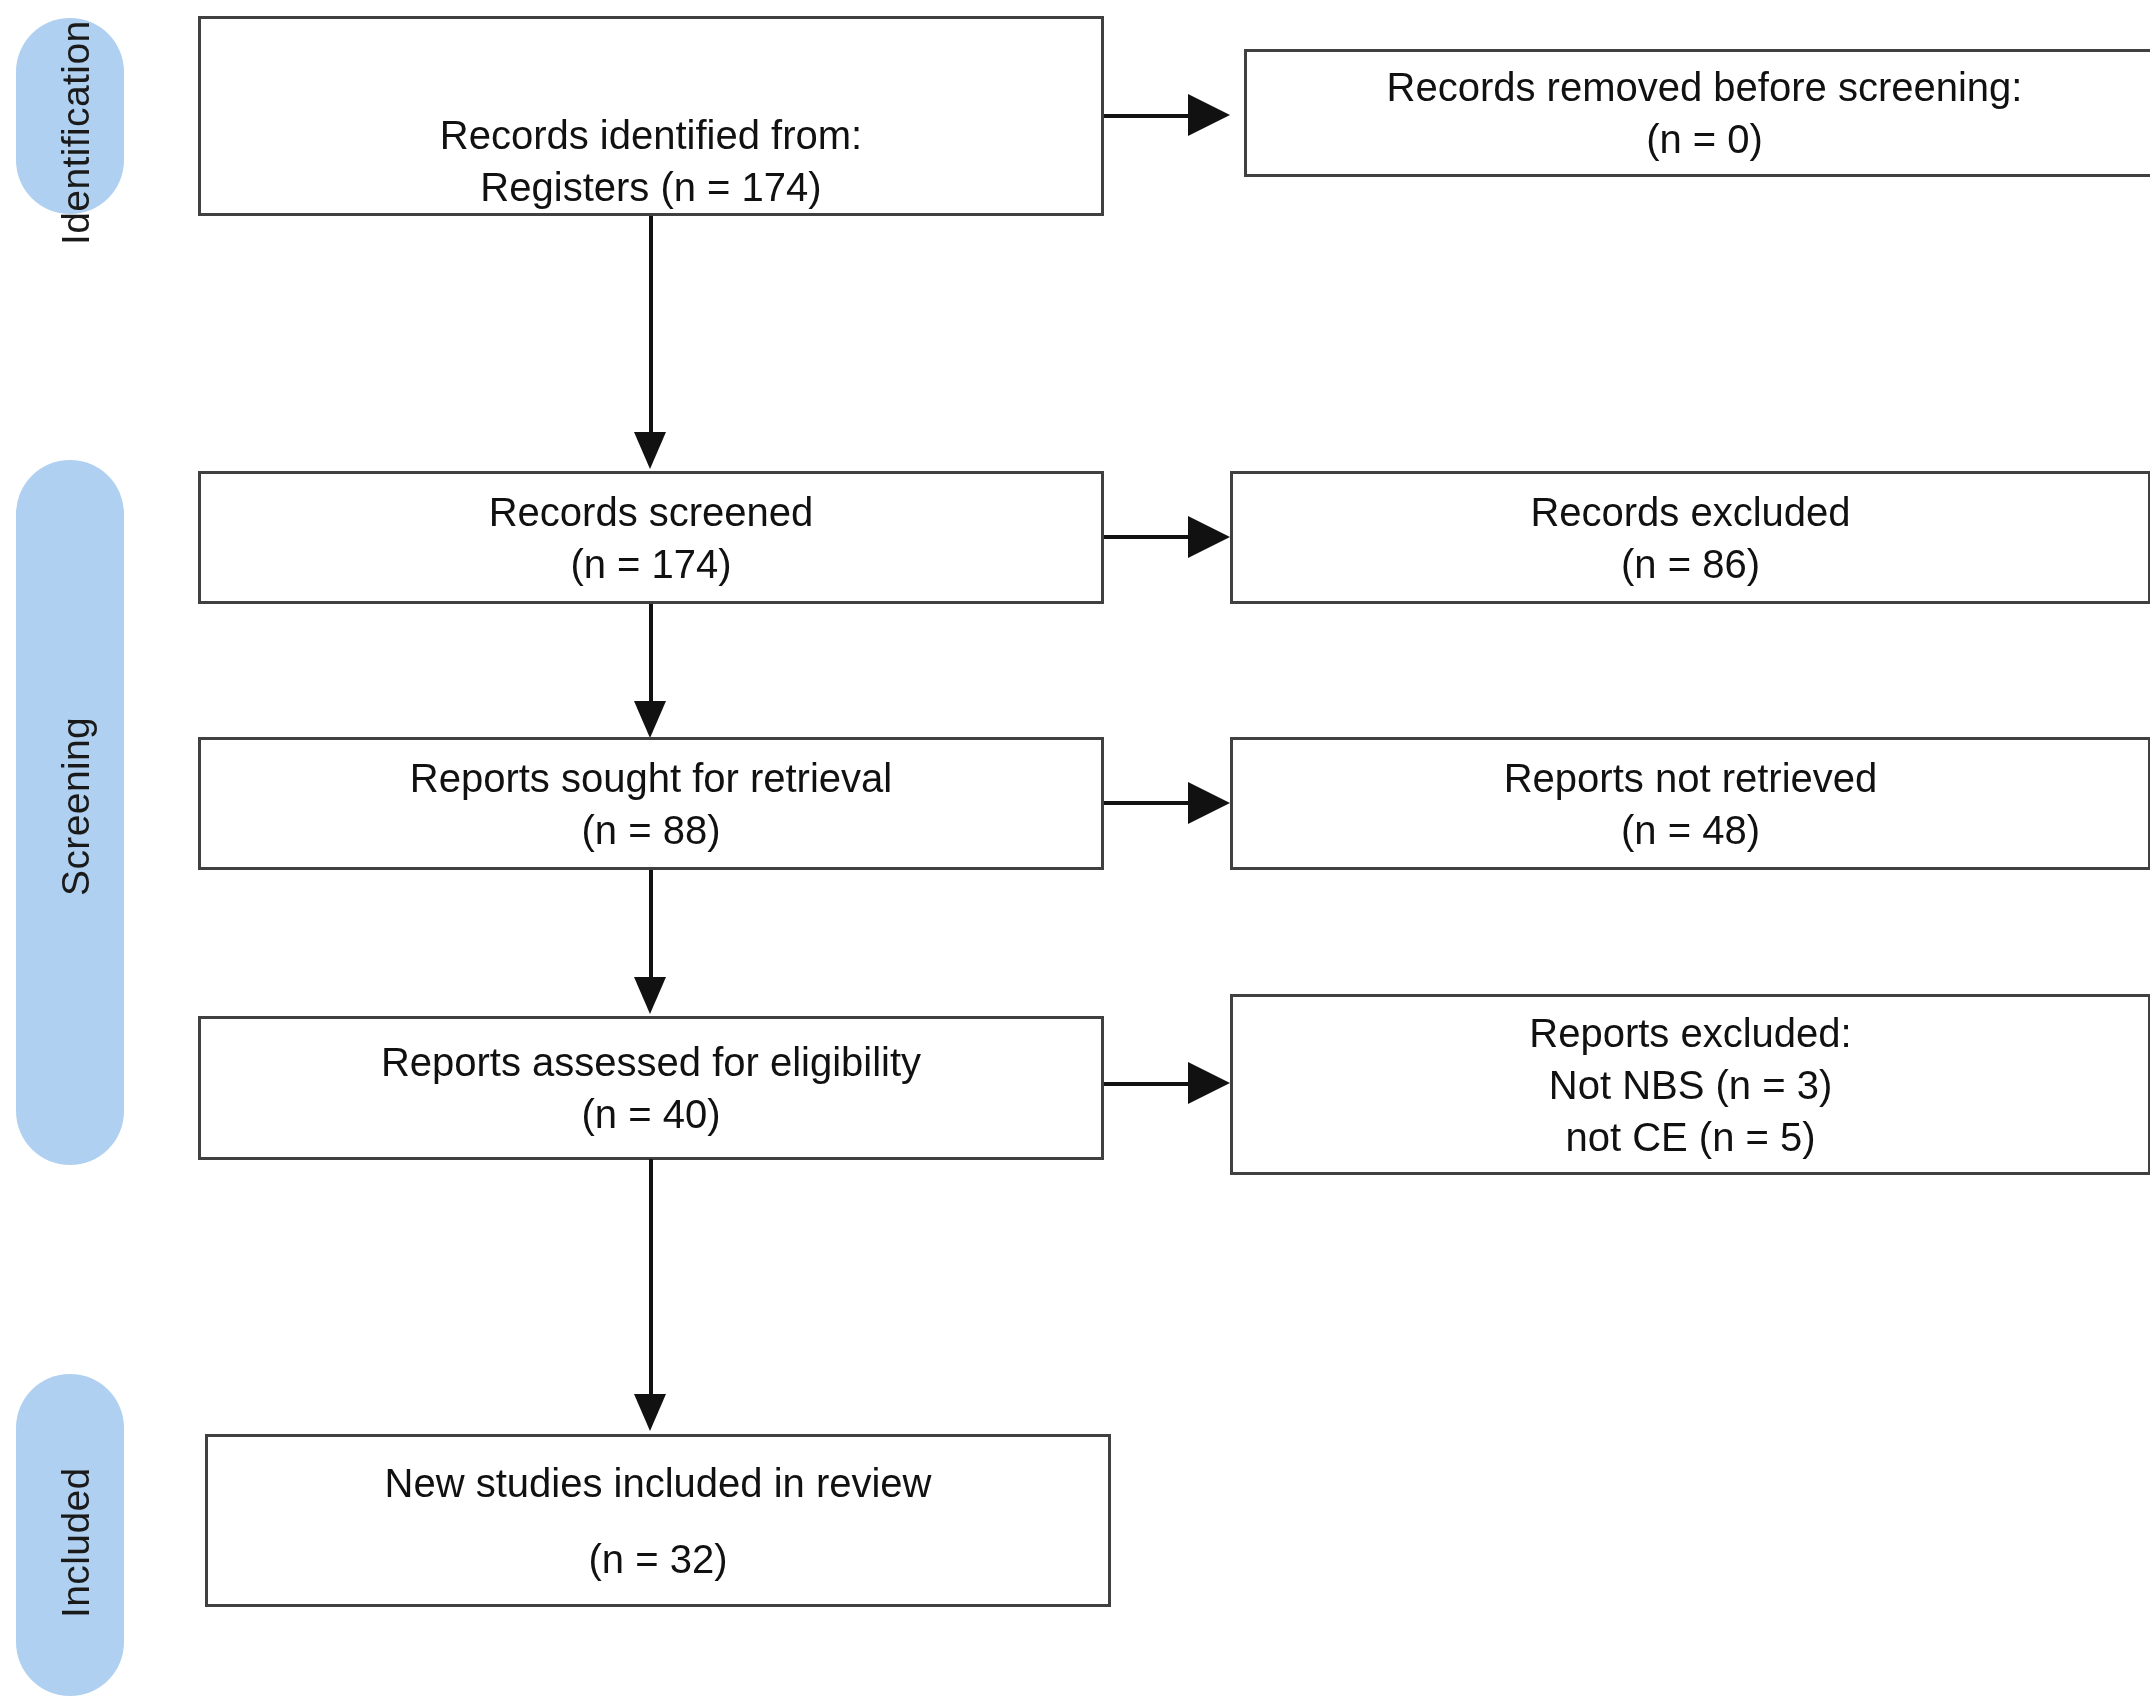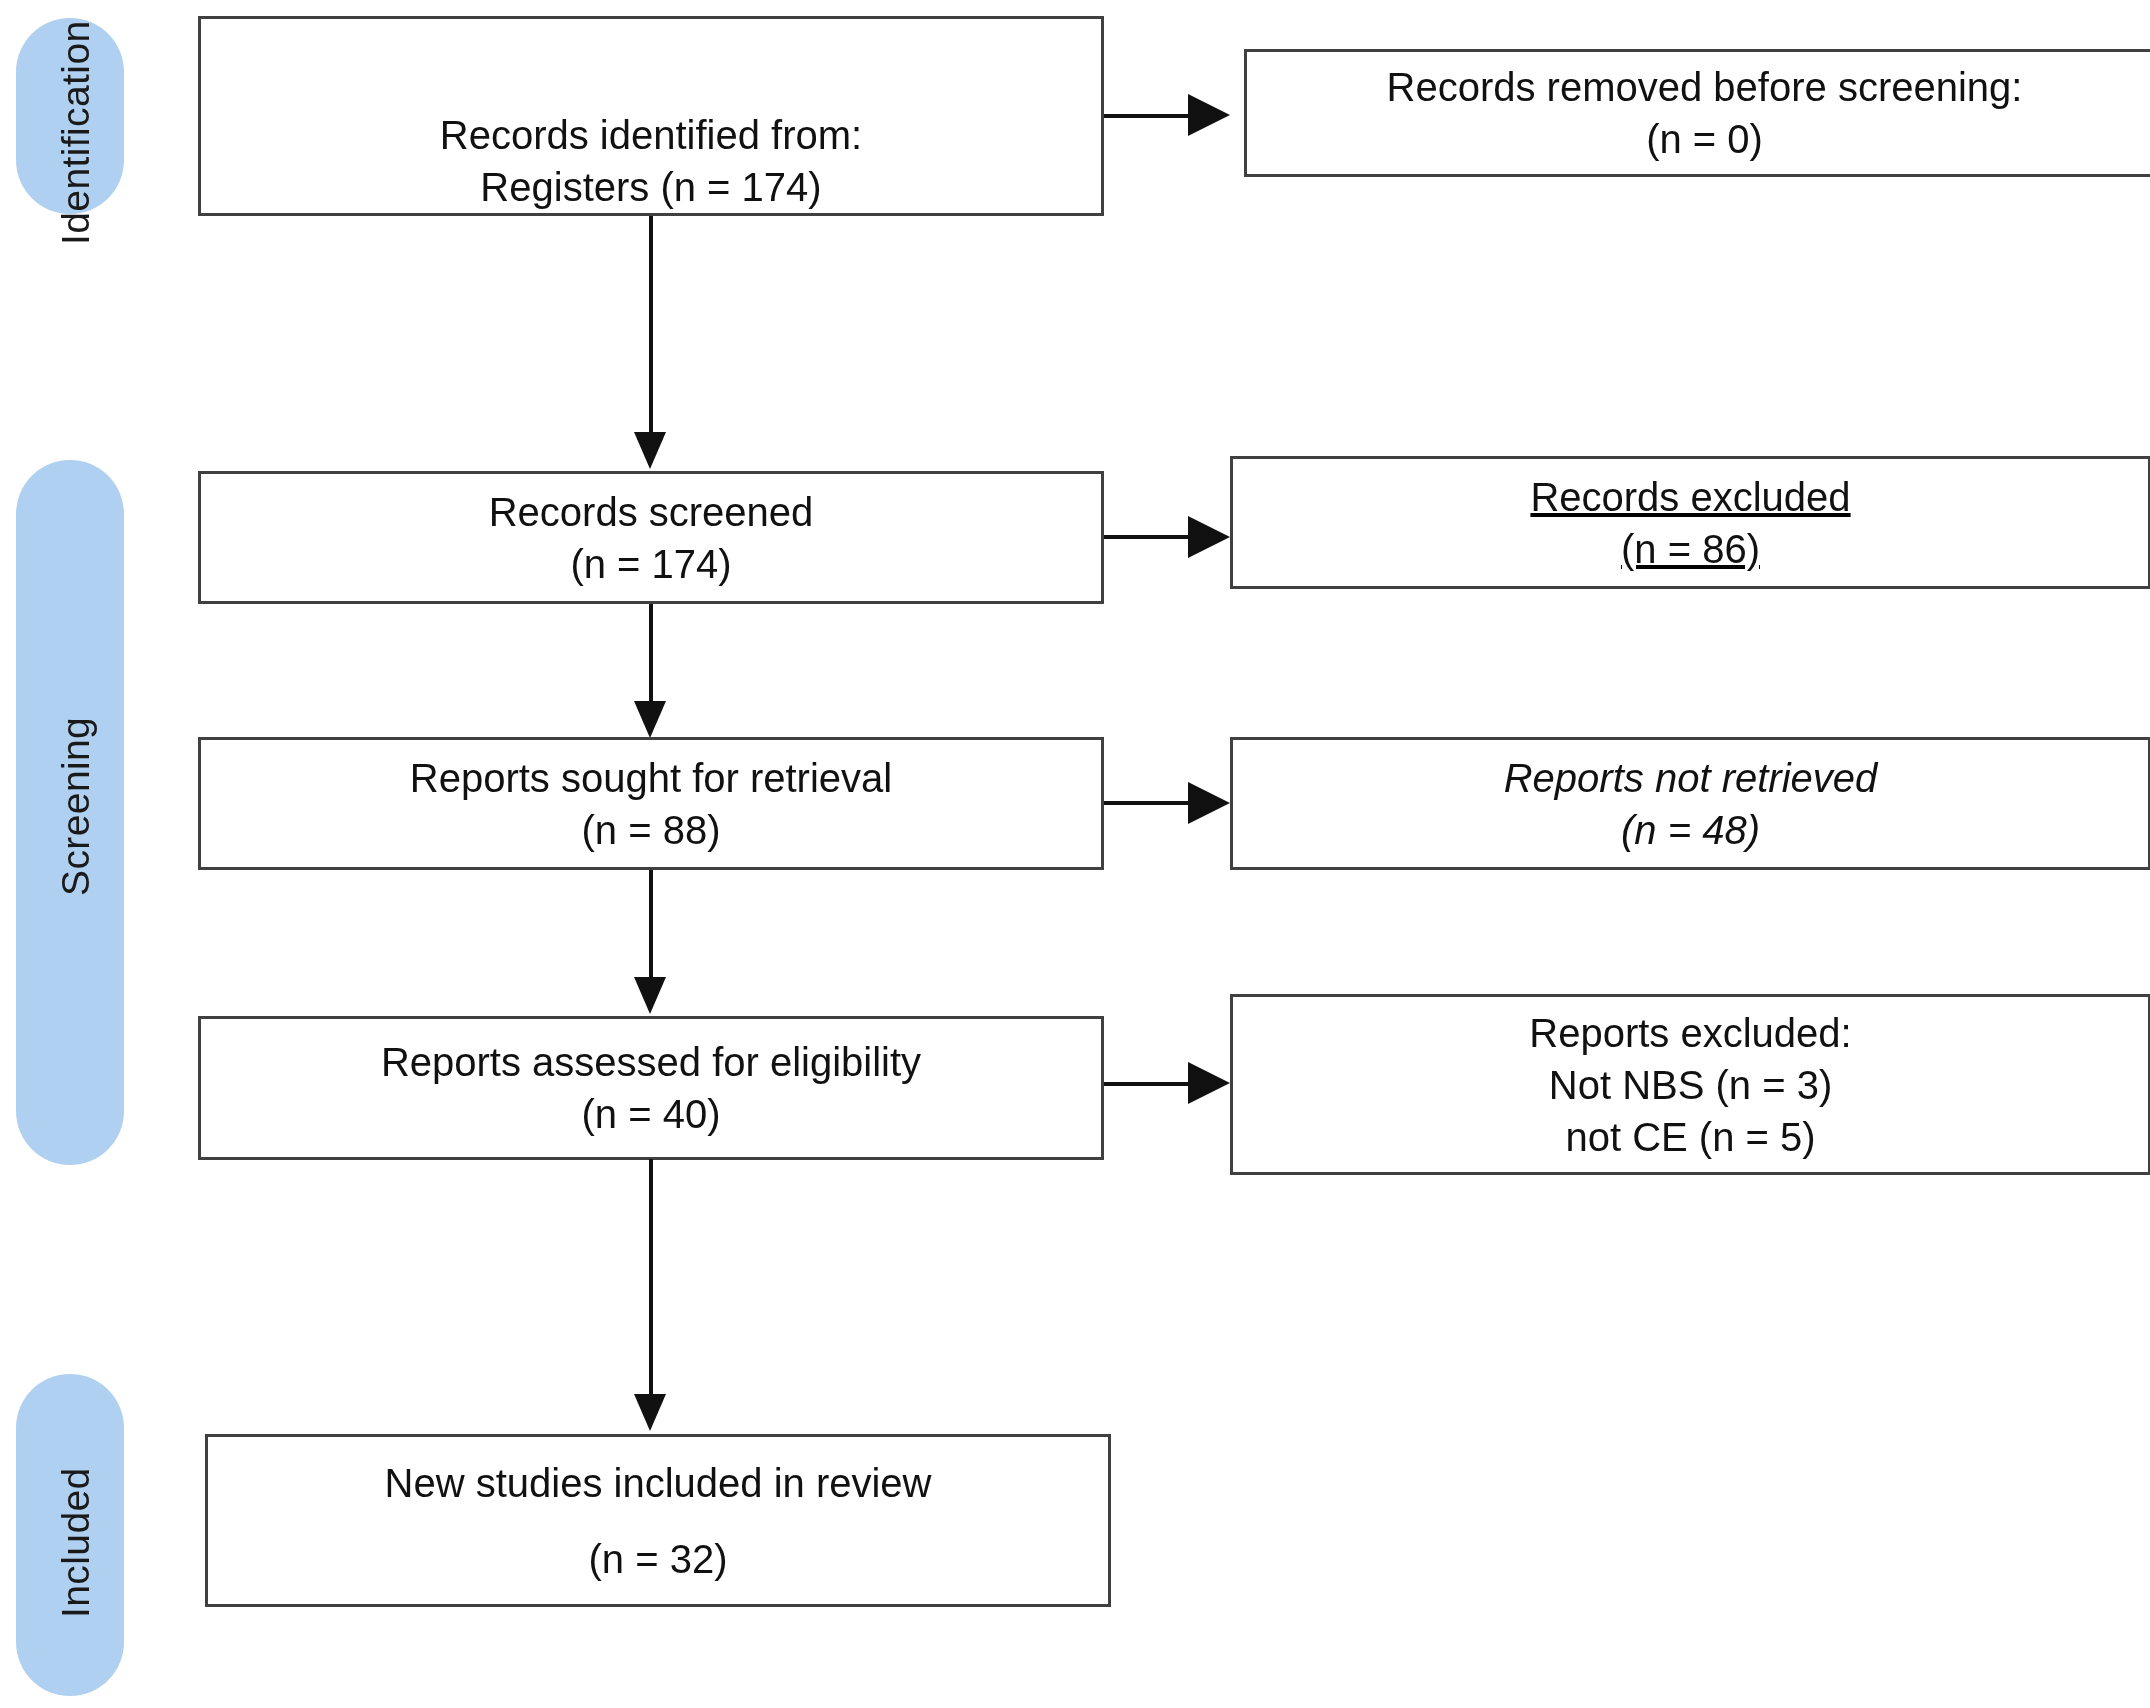--- a/index.html
+++ b/index.html
@@ -114,37 +114,37 @@
   <div class="arrow-down" style="left:634px; top:432px;"></div>
 
   <div class="flow-box" style="left:198px; top:471px; width:906px; height:133px;">
     <div class="line">Records screened</div>
     <div class="line">(n = 174)</div>
   </div>
 
   <div class="h-line" style="left:1104px; top:535px; width:86px;"></div>
   <div class="arrow-right" style="left:1188px; top:516px;"></div>
 
-  <div class="flow-box" style="left:1230px; top:456px; width:921px; height:133px;text-decoration:underline;">
+  <div class="flow-box" style="left:1230px; top:471px; width:921px; height:133px;">
     <div class="line">Records excluded</div>
     <div class="line">(n = 86)</div>
   </div>
 
   <div class="v-line" style="left:649px; top:604px; height:101px;"></div>
   <div class="arrow-down" style="left:634px; top:701px;"></div>
 
   <div class="flow-box" style="left:198px; top:737px; width:906px; height:133px;">
     <div class="line">Reports sought for retrieval</div>
     <div class="line">(n = 88)</div>
   </div>
 
   <div class="h-line" style="left:1104px; top:801px; width:86px;"></div>
   <div class="arrow-right" style="left:1188px; top:782px;"></div>
 
-  <div class="flow-box" style="left:1230px; top:737px; width:921px; height:133px;font-style:italic;">
+  <div class="flow-box" style="left:1230px; top:737px; width:921px; height:133px;">
     <div class="line">Reports not retrieved</div>
     <div class="line">(n = 48)</div>
   </div>
 
   <div class="v-line" style="left:649px; top:870px; height:108px;"></div>
   <div class="arrow-down" style="left:634px; top:977px;"></div>
 
   <div class="flow-box" style="left:198px; top:1016px; width:906px; height:144px;">
     <div class="line">Reports assessed for eligibility</div>
     <div class="line">(n = 40)</div>

